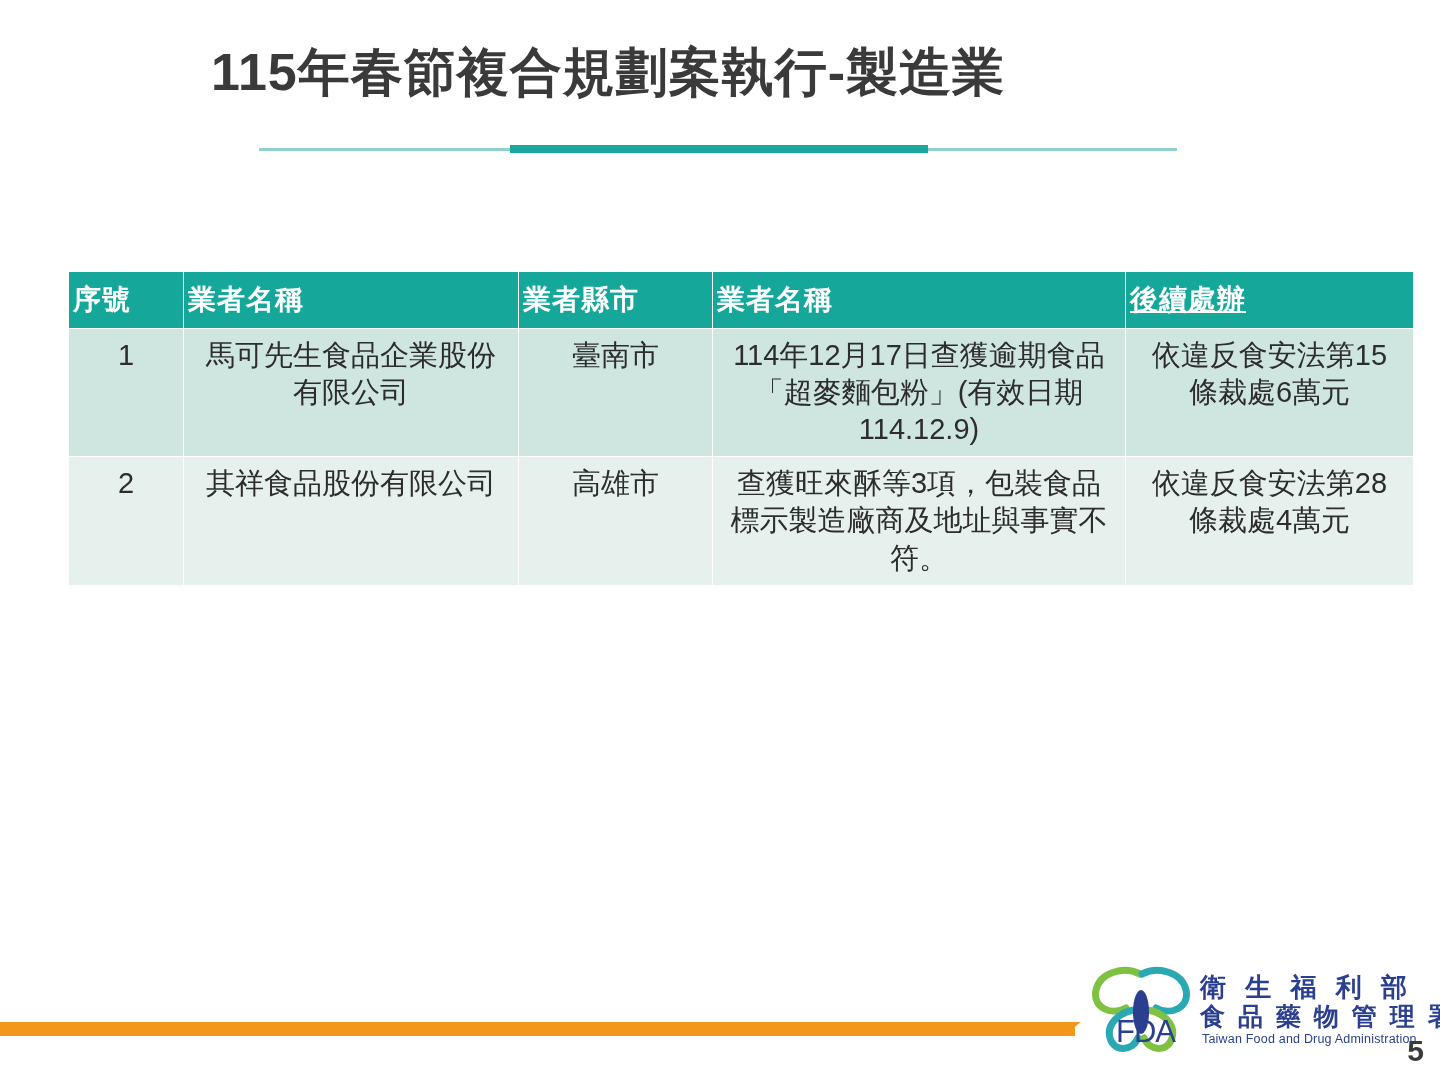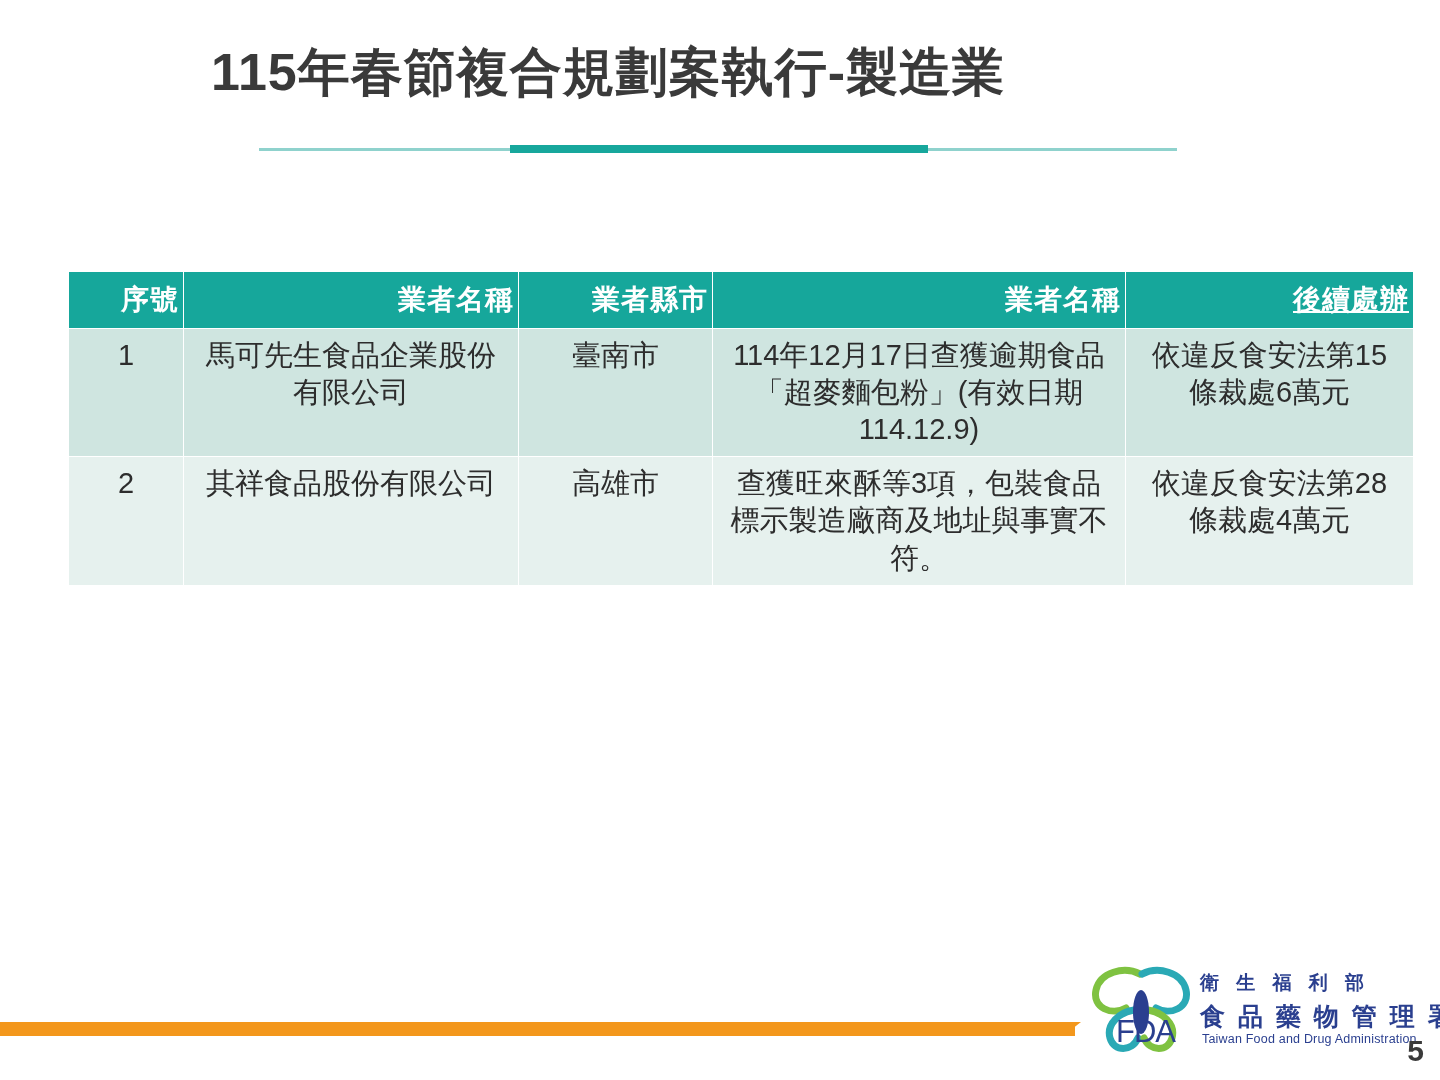--- a/index.html
+++ b/index.html
@@ -75,21 +75,21 @@
     width: 1300px;
     table-layout: fixed;
   }
   table.data th {
     background: #16a79b;
     color: #ffffff;
     font-size: 28px;
     font-weight: bold;
     padding: 9px 4px;
     border: 1px solid #ffffff;
-    text-align: right;
+    text-align: left;
     letter-spacing: 1px;
   }
   table.data td {
     font-size: 29px;
     color: #2d2d2d;
     border: 1px solid #ffffff;
     padding: 8px 12px;
     vertical-align: top;
     line-height: 1.28;
     text-align: center;
@@ -151,21 +151,21 @@
     top: 52px;
     font-size: 31px;
     font-weight: normal;
     color: #2a3f8f;
     letter-spacing: -1px;
   }
   .logo-cn1 {
     position: absolute;
     left: 114px;
     top: 8px;
-    font-size: 19px;
+    font-size: 26px;
     font-weight: bold;
     color: #2a3f8f;
     letter-spacing: 6px;
     white-space: nowrap;
   }
   .logo-cn2 {
     position: absolute;
     left: 114px;
     top: 38px;
     font-size: 25px;

